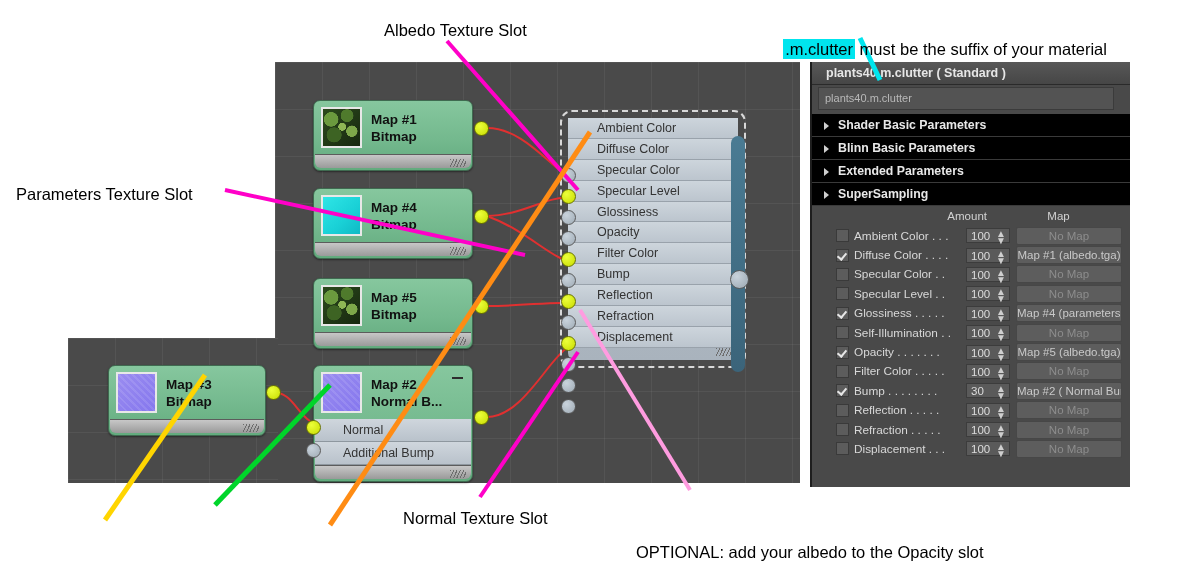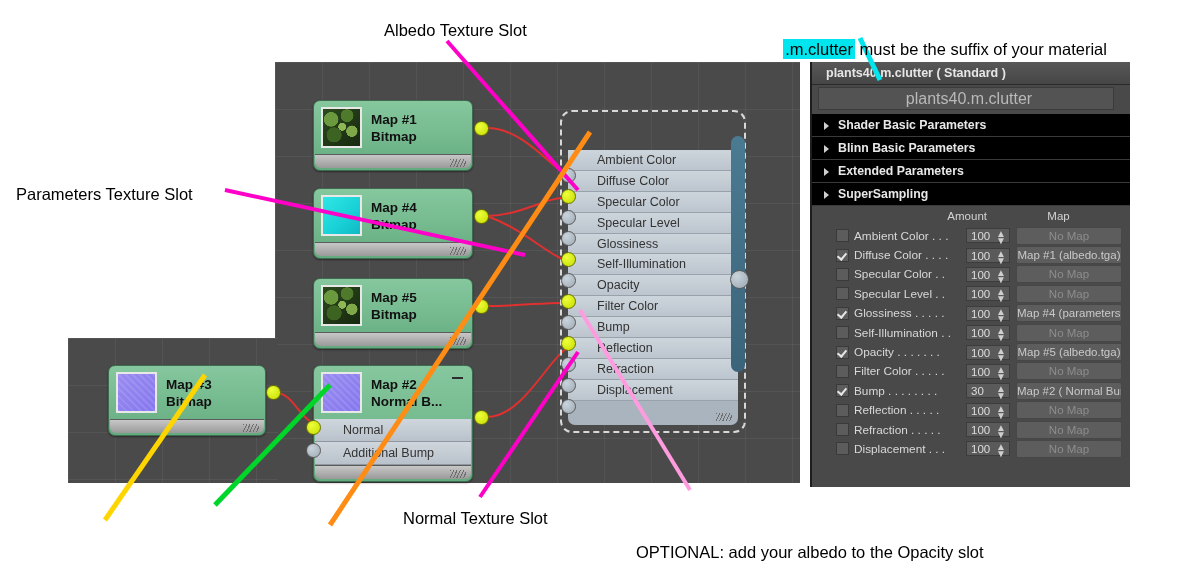--- a/index.html
+++ b/index.html
@@ -58,37 +58,37 @@
   #std-node{position:absolute;left:568px;top:118px;width:170px;}
   .sel-outline{position:absolute;left:-8px;top:-8px;right:-8px;bottom:-8px;
     border:2px dashed #d8d8d8;border-radius:12px;}
   .std-head{display:flex;align-items:flex-start;height:46px;border-radius:6px 6px 0 0;
     background:linear-gradient(to right,#8e2020 0 52px,#3b6d86 52px,#2f5c75 100%);
     position:relative;overflow:hidden;}
   .std-thumb{width:36px;height:36px;margin:5px 0 0 7px;border:2px solid #ddd;flex:none;
     background:radial-gradient(circle at 40% 40%,#cfd9c4,#8a9b7c);}
   .std-title{color:#fff;font-size:13px;font-weight:bold;line-height:17px;margin:5px 0 0 9px;}
   .std-body{background:linear-gradient(to bottom,#b9c2cb,#a9b3bd);border-radius:0 0 7px 7px;
-    padding-bottom:24px;position:relative;margin-top:32px;}
+    padding-bottom:12px;position:relative;}
   .std-row{height:20.9px;display:flex;align-items:center;padding-left:29px;
     font-size:12.5px;color:#333;border-bottom:1px solid #99a2ab;box-sizing:border-box;
     background:linear-gradient(to bottom,#cdd5dc,#bcc5ce);}
   .std-side{position:absolute;right:-7px;top:18px;width:14px;height:236px;border-radius:7px;
     background:linear-gradient(to bottom,#4a7b93,#3b647a);}
   .std-side-port{position:absolute;right:-11px;top:152px;width:17px;height:17px;border-radius:50%;
     background:radial-gradient(circle at 35% 32%,#c9d3dc,#9aa6b0);border:1px solid #5a5a5a;}
 
   
   #mat-panel{position:absolute;left:810px;top:62px;width:320px;height:425px;
     background:#494949;border-left:2px solid #1e1e1e;box-sizing:border-box;}
   .mat-title{height:22px;line-height:22px;padding-left:14px;color:#e6e6e6;font-size:12.5px;
     font-weight:bold;background:linear-gradient(to bottom,#585858,#464646);
     border-bottom:1px solid #2a2a2a;}
   .mat-name{height:21px;line-height:21px;margin:2px 16px 0 6px;padding-left:6px;color:#b9b9b9;
-    font-size:16px;background:#535353;border:1px solid #3b3b3b;text-align:center;}
+    font-size:11px;background:#535353;border:1px solid #3b3b3b;}
   .rollout{height:22px;line-height:22px;padding-left:26px;color:#e8e8e8;font-size:12.3px;
     font-weight:bold;border-bottom:1px solid #3a3a3a;position:relative;background:#000000;}
   .rollout .tri{position:absolute;left:12px;top:8px;width:0;height:0;
     border-left:5px solid #cfcfcf;border-top:4px solid transparent;border-bottom:4px solid transparent;}
   .rollout.open .tri{border-left:4px solid transparent;border-right:4px solid transparent;
     border-top:5px solid #cfcfcf;border-bottom:none;left:10px;top:9px;}
   .maps-hdr{display:flex;color:#d2d2d2;font-size:11.5px;height:20px;align-items:center;justify-content:space-between;}
   .maps-hdr .a{width:175px;text-align:right;}
   .maps-hdr .b{flex:1;text-align:center;}
   .map-row{display:flex;align-items:center;height:19.4px;padding-left:24px;}
@@ -211,21 +211,20 @@
 </div>
 
 <div id="std-node">
   <div class="sel-outline"></div>
   <div class="std-body">
     <div class="std-row">Ambient Color</div>
     <div class="std-row">Diffuse Color</div>
     <div class="std-row">Specular Color</div>
     <div class="std-row">Specular Level</div>
     <div class="std-row">Glossiness</div>
-    <div class="std-row">Self-Illumination</div>
     <div class="std-row">Opacity</div>
     <div class="std-row">Filter Color</div>
     <div class="std-row">Bump</div>
     <div class="std-row">Reflection</div>
     <div class="std-row">Refraction</div>
     <div class="std-row">Displacement</div>
     <span class="grip" style="bottom:4px;"></span>
   </div>
   <div class="std-side"></div>
   <div class="std-side-port"></div>

